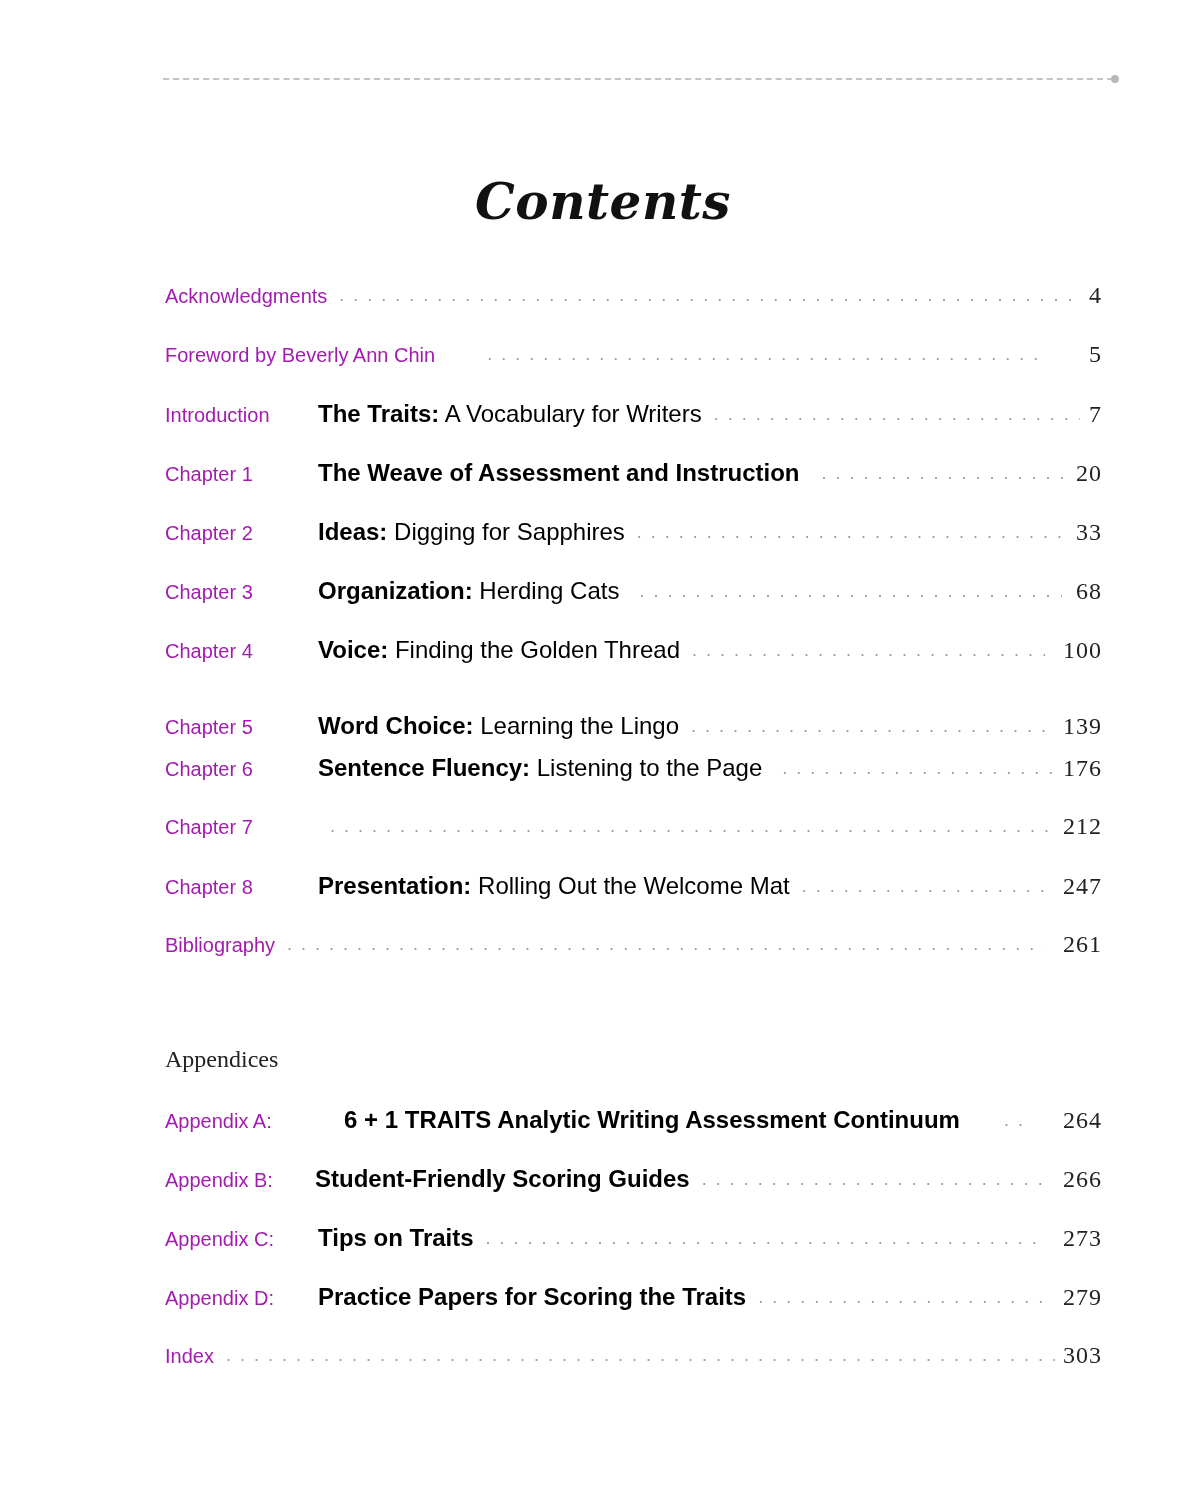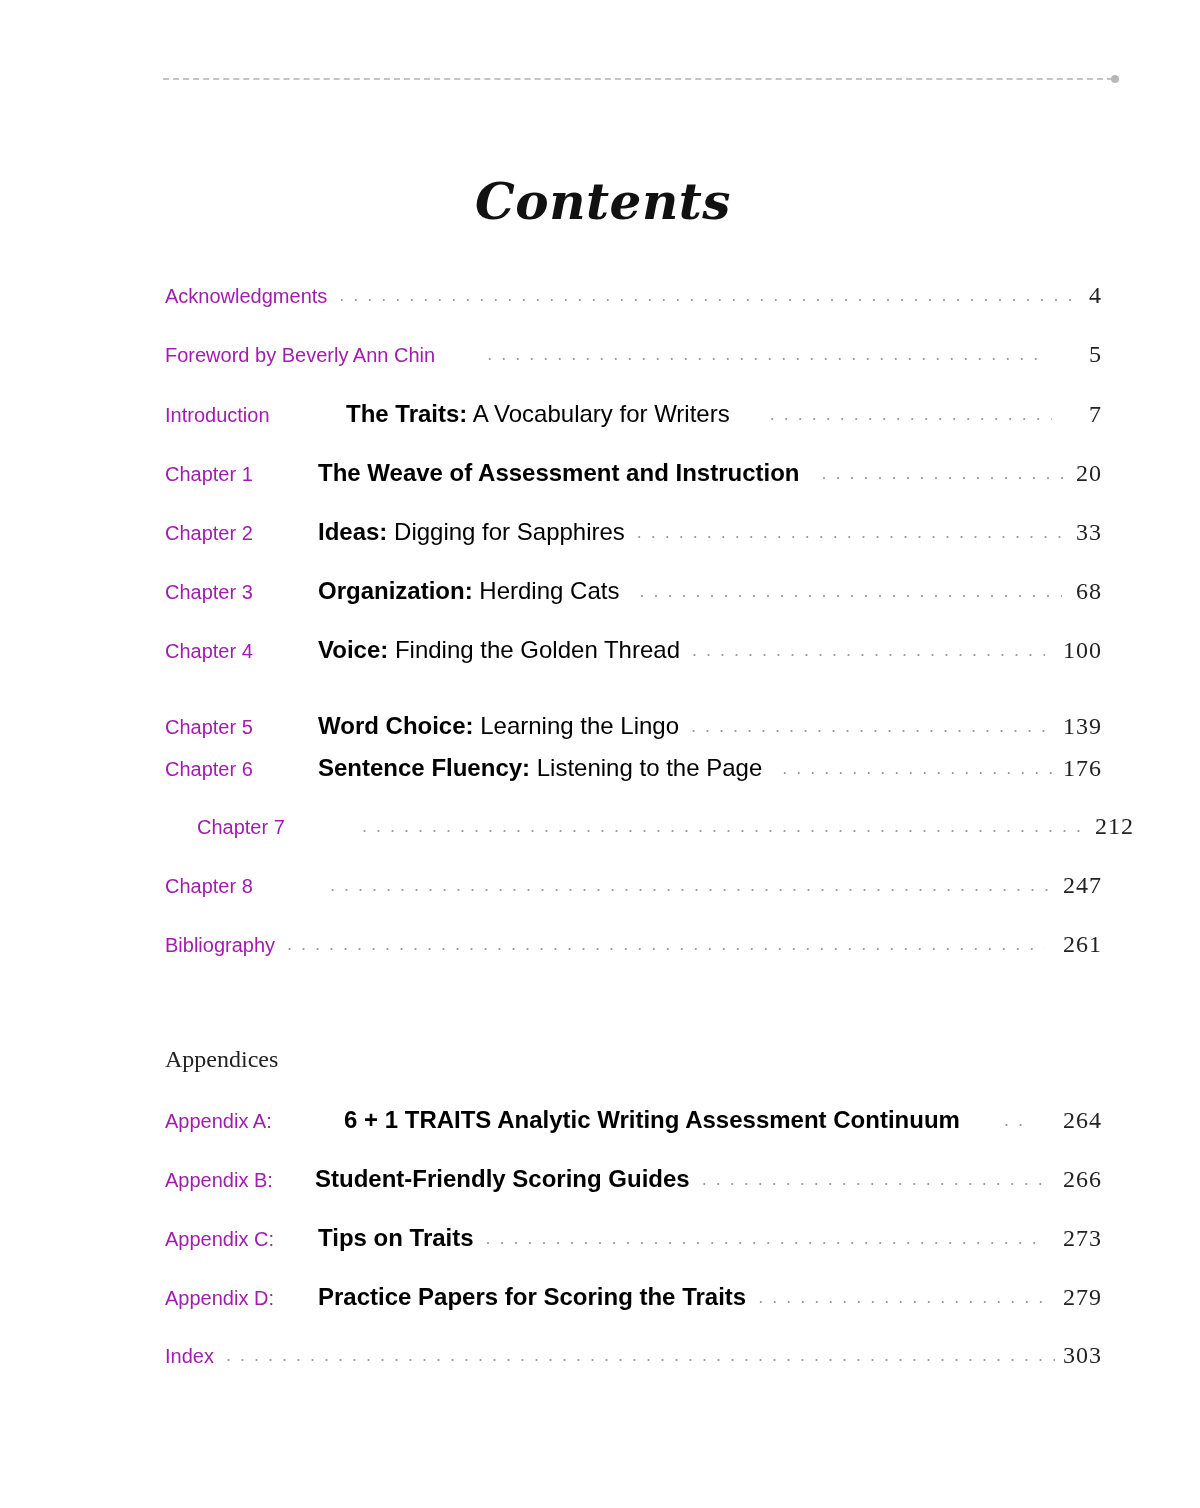--- a/index.html
+++ b/index.html
@@ -31,21 +31,21 @@
   <span class="dots"></span>
   <span class="page">4</span>
 </div>
 
 <div class="row" style="top:341px;gap:40px;">
   <span class="label">Foreword by Beverly Ann Chin</span>
   <span class="dots"></span>
   <span class="page">5</span>
 </div>
 
-<div class="row" style="top:400px;gap:28px;">
+<div class="row" style="top:400px;">
   <span class="label col">Introduction</span>
   <span class="entry"><b>The Traits:</b><span> A Vocabulary for Writers</span></span>
   <span class="dots"></span>
   <span class="page">7</span>
 </div>
 
 <div class="row" style="top:459px;">
   <span class="label col">Chapter 1</span>
   <span class="entry"><b>The Weave of Assessment and Instruction</b><span></span></span>
   <span class="dots" style="margin-left:22px;"></span>
@@ -80,28 +80,29 @@
   <span class="page">139</span>
 </div>
 
 <div class="row" style="top:754px;">
   <span class="label col">Chapter 6</span>
   <span class="entry"><b>Sentence Fluency:</b><span> Listening to the Page</span></span>
   <span class="dots" style="margin-left:20px;"></span>
   <span class="page">176</span>
 </div>
 
-<div class="row" style="top:813px;margin-left:32px;">
+<div class="row" style="top:813px;">
   <span class="label col">Chapter 7</span>
   <span class="dots"></span>
   <span class="page">212</span>
 </div>
 
 <div class="row" style="top:872px;">
   <span class="label col">Chapter 8</span>
+  <span class="entry"><b>Presentation:</b><span> Rolling Out the Welcome Mat</span></span>
   <span class="dots"></span>
   <span class="page">247</span>
 </div>
 
 <div class="row" style="top:931px;">
   <span class="label">Bibliography</span>
   <span class="dots" style="margin-right:18px;"></span>
   <span class="page">261</span>
 </div>
 

